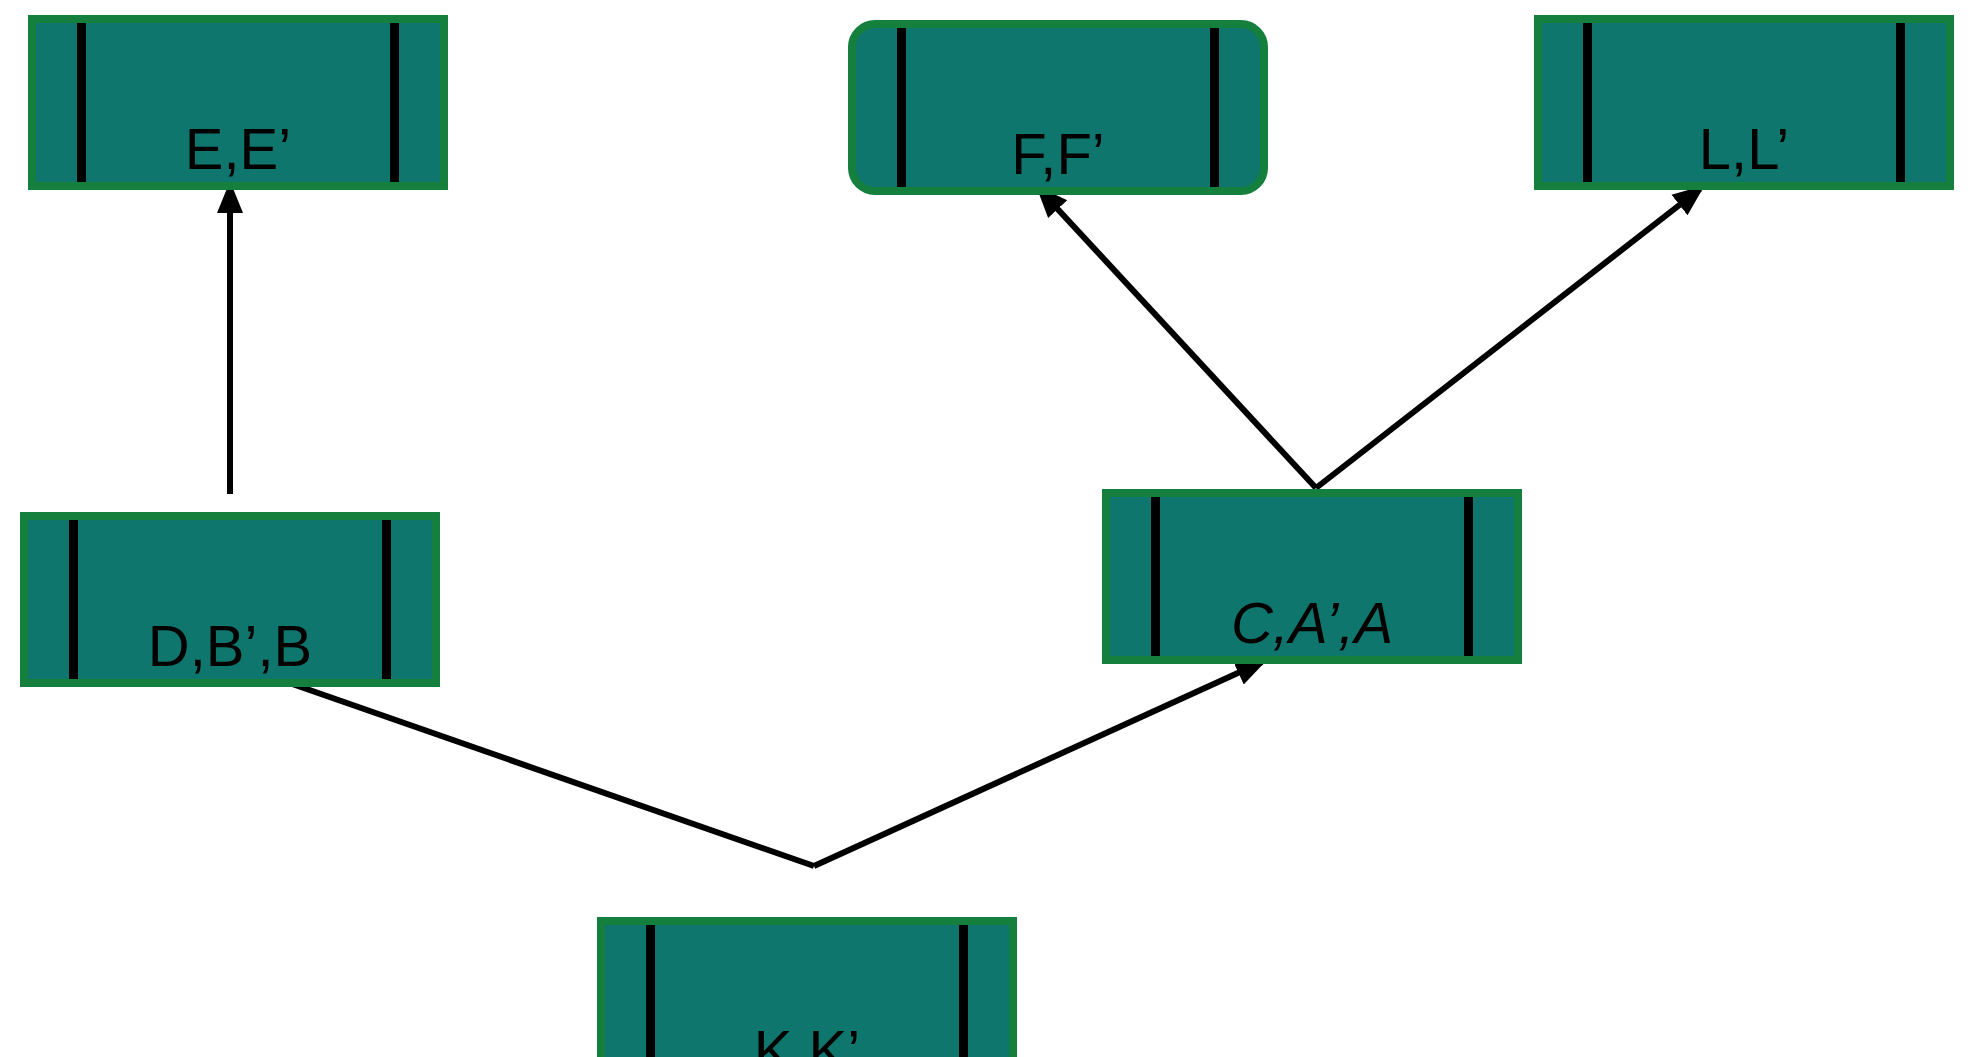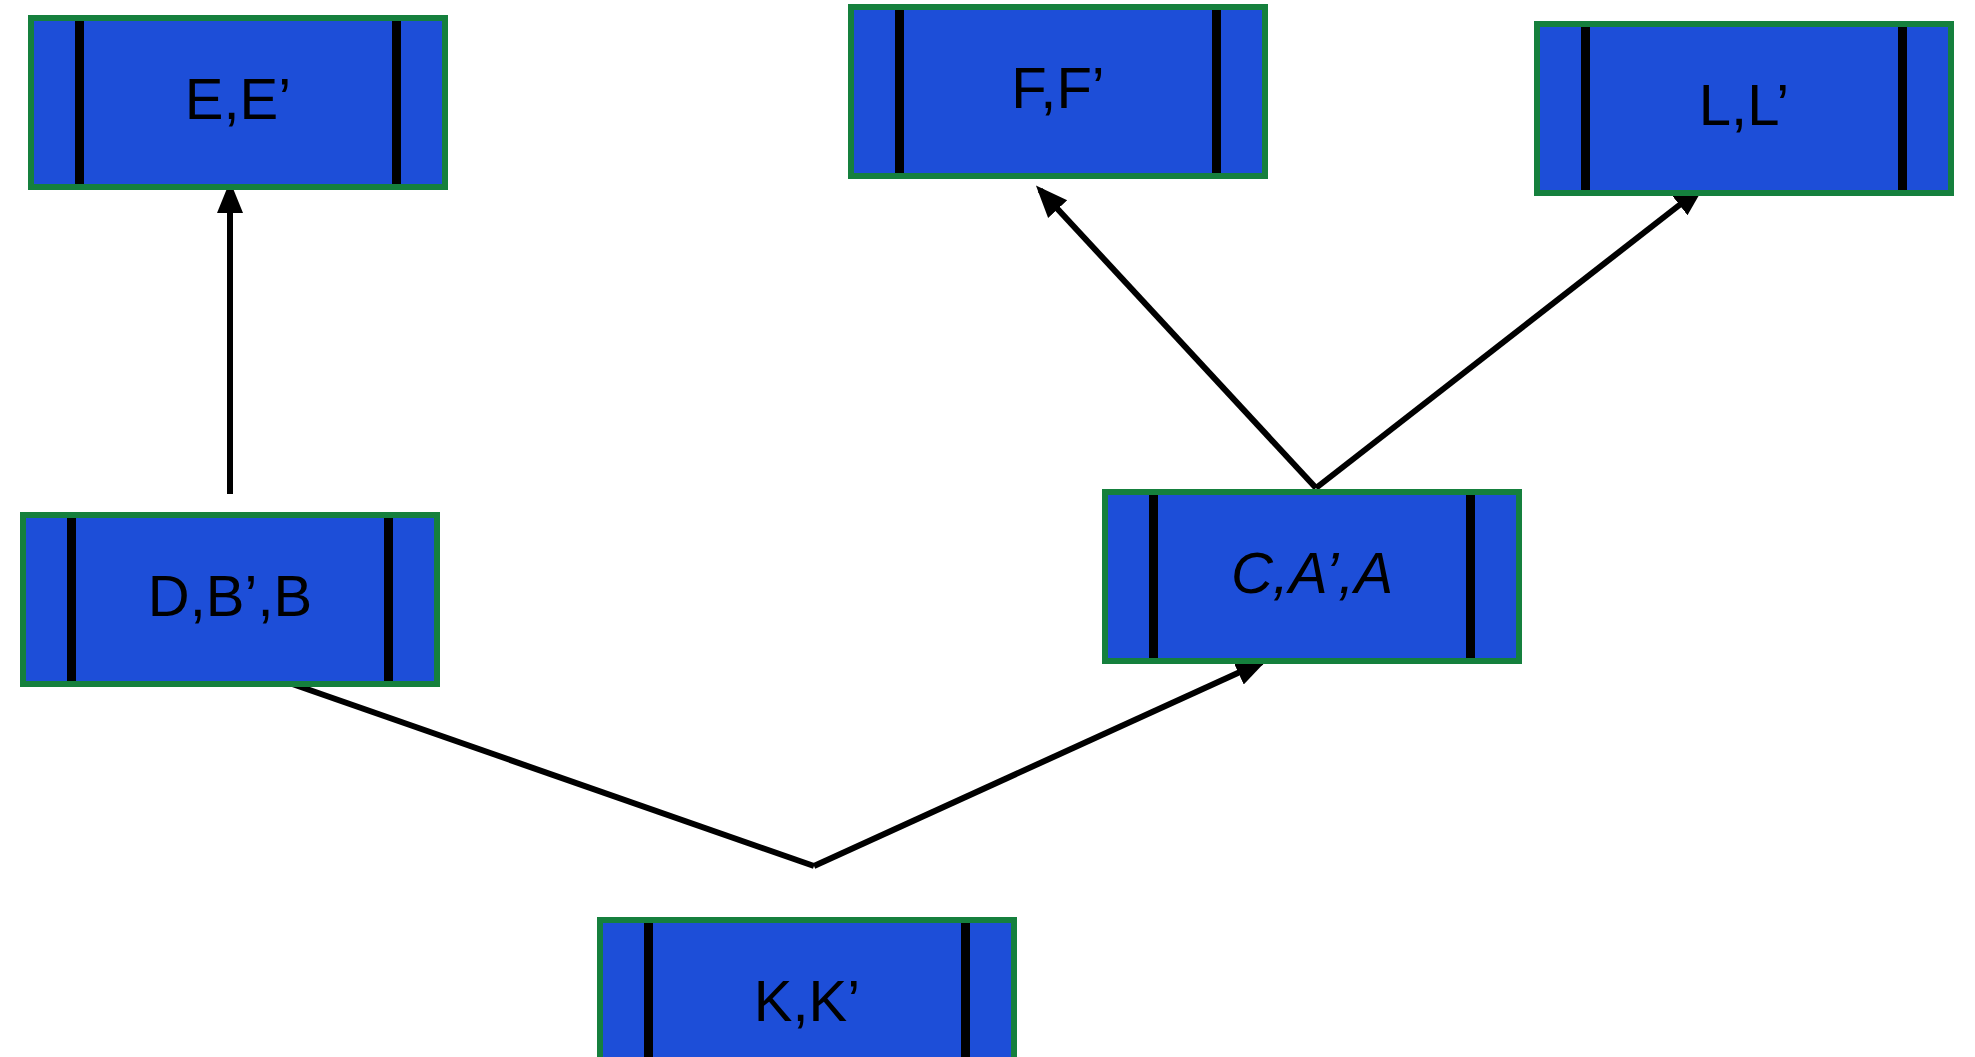--- a/index.html
+++ b/index.html
@@ -13,24 +13,24 @@
     height: 1057px;
     background: #ffffff;
     font-family: "Liberation Sans", sans-serif;
     overflow: hidden;
   }
   .node {
     position: absolute;
     width: 420px;
     height: 175px;
     box-sizing: border-box;
-    border: 6px solid #15803d;
-    background: #1d4ed8;
+    border: 8px solid #15803d;
+    background: #0f766e;
     display: flex;
-    align-items: center;
+    align-items: flex-end;
     justify-content: center;
   }
   .node .vbar {
     position: absolute;
     top: 0;
     bottom: 0;
     width: 9px;
     background: #000000;
   }
   .node .vbar.left  { left: 41px; }
@@ -74,27 +74,27 @@
       <line x1="814" y1="866" x2="235" y2="664" marker-end="url(#arrowhead)"></line>
       <line x1="814" y1="866" x2="1262" y2="662" marker-end="url(#arrowhead)"></line>
     </svg>
 
   <div class="node" style="left:28px; top:15px;">
     <div class="vbar left"></div>
     <div class="node-label">E,E’</div>
     <div class="vbar right"></div>
   </div>
 
-  <div class="node" style="left:848px; top:4px;">
+  <div class="node" style="left:848px; top:20px;border-radius:27px;">
     <div class="vbar left"></div>
     <div class="node-label">F,F’</div>
     <div class="vbar right"></div>
   </div>
 
-  <div class="node" style="left:1534px; top:21px;">
+  <div class="node" style="left:1534px; top:15px;">
     <div class="vbar left"></div>
     <div class="node-label">L,L’</div>
     <div class="vbar right"></div>
   </div>
 
   <div class="node" style="left:20px; top:512px;">
     <div class="vbar left"></div>
     <div class="node-label">D,B’,B</div>
     <div class="vbar right"></div>
   </div>

